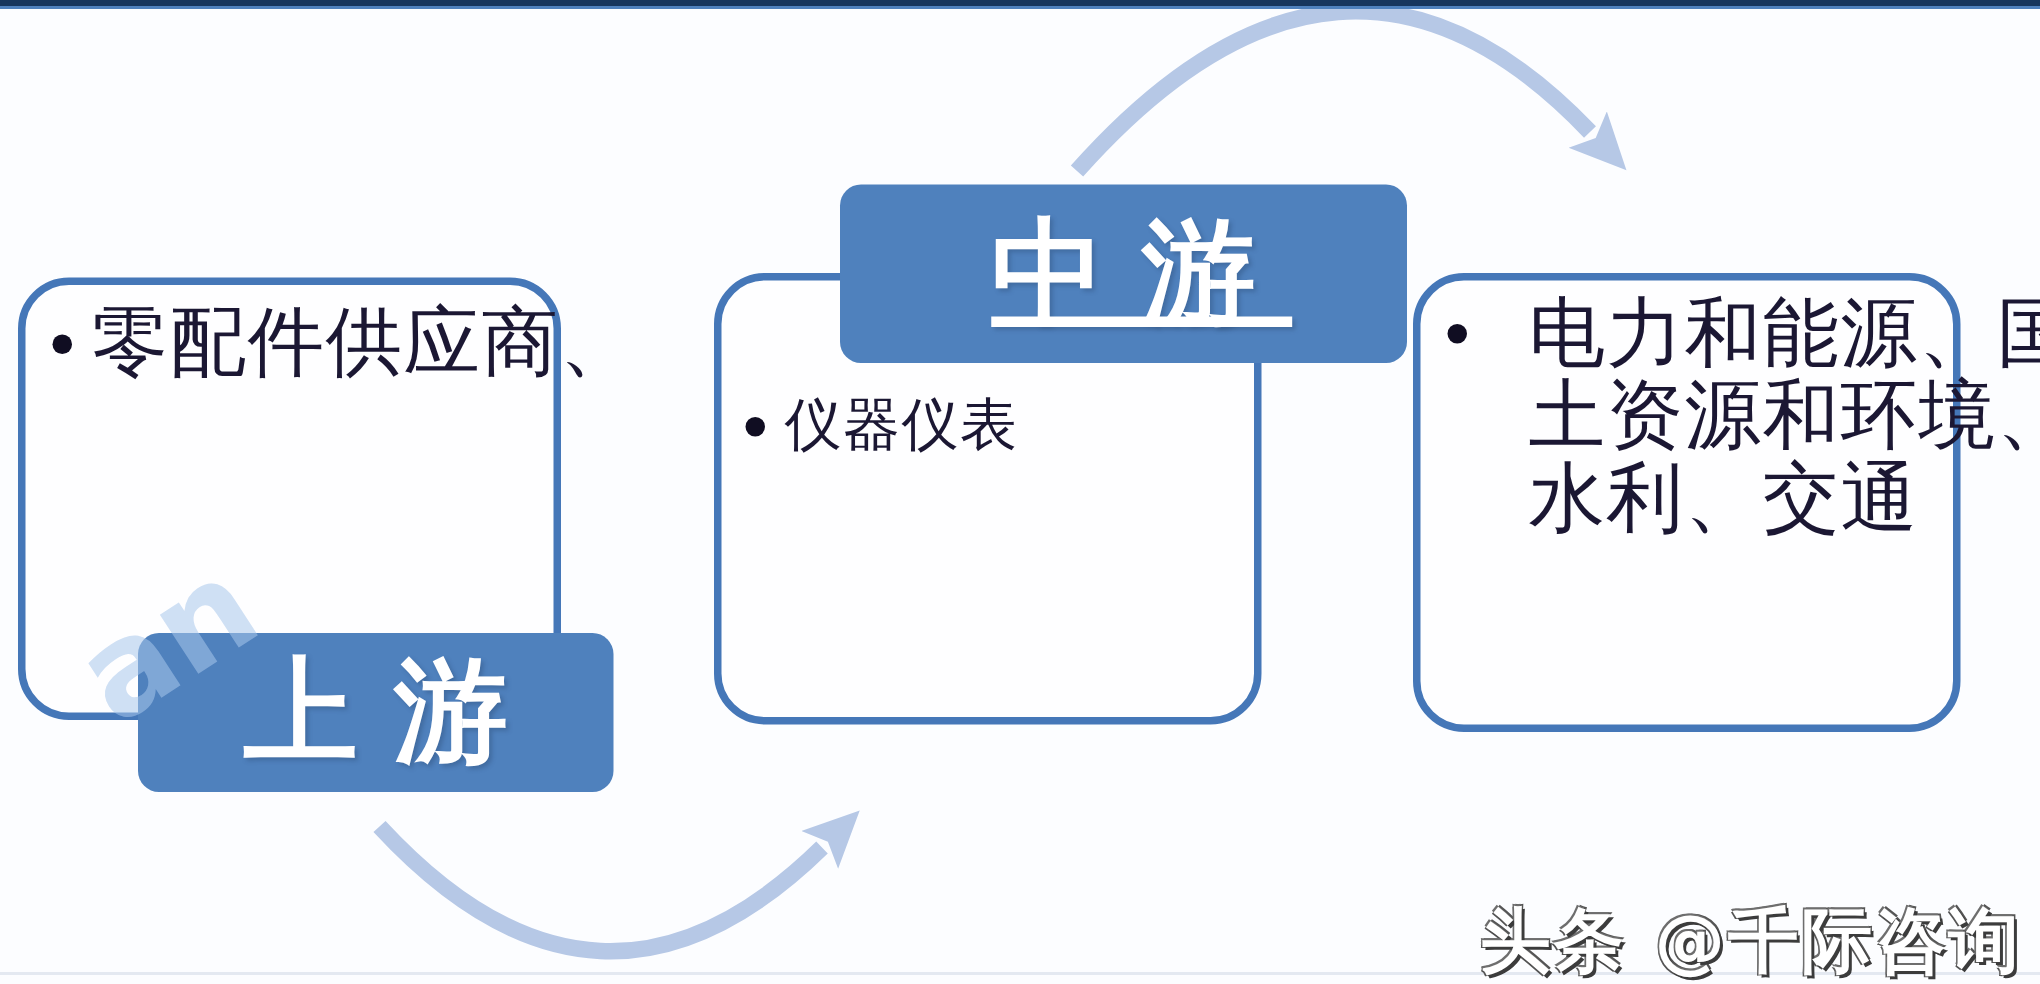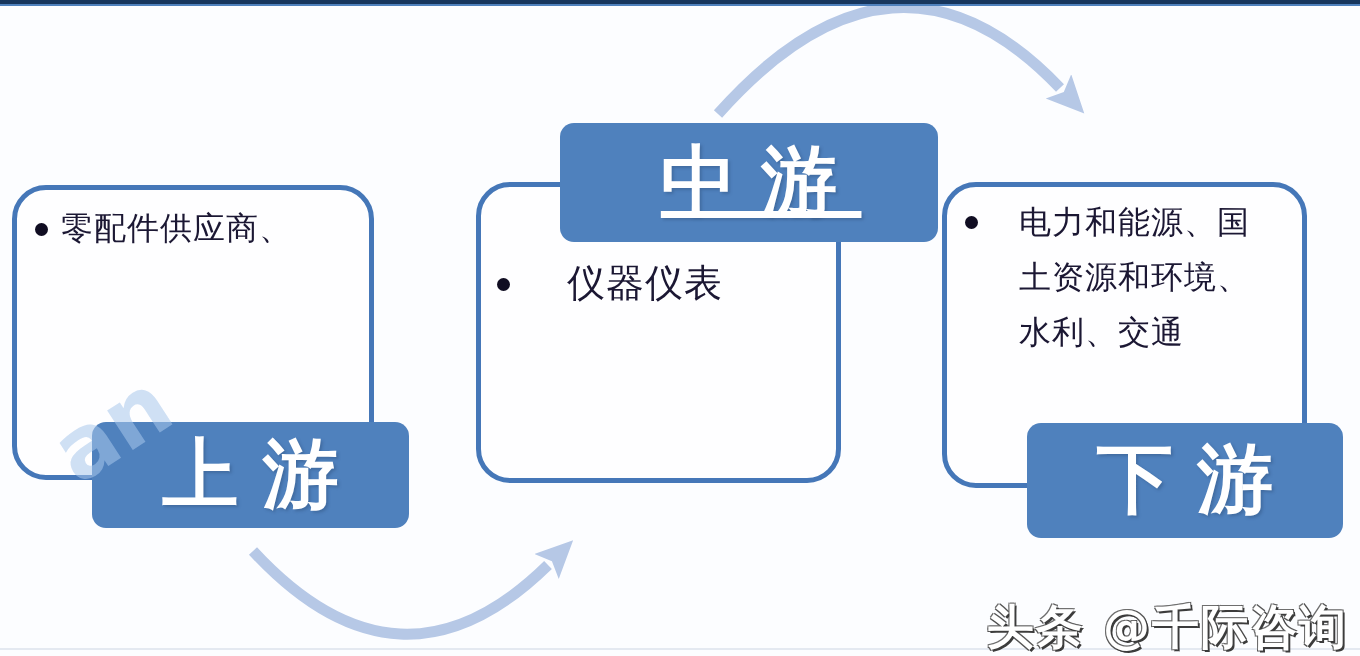--- a/index.html
+++ b/index.html
@@ -44,31 +44,31 @@
     background: #fefeff;
     border: 5px solid var(--outline);
     border-radius: 34px;
     z-index: 2;
   }
   #box-upstream   { left: 12px;  top: 185px; width: 362px; height: 295px; }
   #box-midstream  { left: 476px; top: 182px; width: 365px; height: 301px; }
   #box-downstream { left: 942px; top: 182px; width: 365px; height: 306px; }
   .bullet-row { display: flex; align-items: flex-start; }
   #box-upstream .bullet-row   { padding: 12px 6px 0 18px; }
-  #box-midstream .bullet-row  { padding: 70px 6px 0 16px; gap: 44px; }
+  #box-midstream .bullet-row  { padding: 70px 6px 0 16px; }
   #box-downstream .bullet-row { padding: 8px 4px 0 18px; gap: 28px; }
   .dot {
     flex: 0 0 auto;
     width: 13px; height: 13px; border-radius: 50%;
     background: #100d22;
     margin-top: 21px; margin-right: 13px;
   }
   .li-text {
     color: var(--ink);
-    font-size: 32px;
+    font-size: 51px;
     line-height: 53px;
     letter-spacing: 1px;
   }
   #box-midstream .li-text { font-size: 38px; }
   #box-downstream .li-text { line-height: 55px; }
   .tline { display: block; white-space: nowrap; }
   .stage-label {
     position: absolute;
     background: var(--accent);
     border-radius: 14px;
@@ -157,20 +157,17 @@
   <div class="stage-box" id="box-downstream">
     <div class="bullet-row">
       <span class="dot"></span>
       <span class="li-text">
         <span class="tline">电力和能源、国</span>
         <span class="tline">土资源和环境、</span>
         <span class="tline">水利、交通</span>
       </span>
     </div>
   </div>
-  <div class="stage-label" id="label-downstream">
-    <span>下游</span>
-  </div>
 
   <div class="wm-fragment">an</div>
   <div class="wm-toutiao">头条 @千际咨询</div>
 
 </div>
 
 </body></html>

